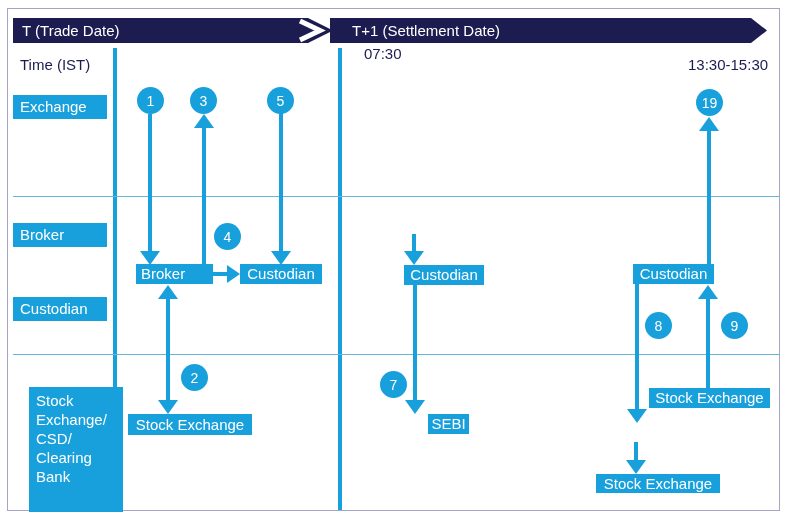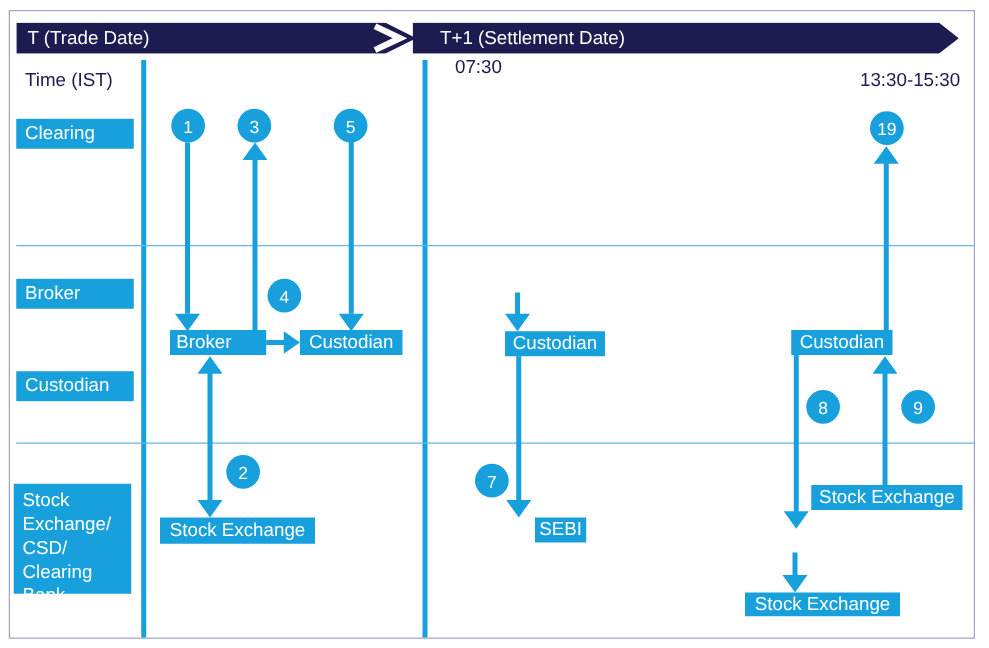--- a/index.html
+++ b/index.html
@@ -66,24 +66,24 @@
   <div class="navy-text" style="left:20px; top:56px;">Time (IST)</div>
   <div class="navy-text" style="left:364px; top:45px;">07:30</div>
   <div class="navy-text" style="left:688px; top:56px; width:84px; text-align:left;">13:30-15:30</div>
 
   <div class="vline" style="left:113px;"></div>
   <div class="vline" style="left:338px;"></div>
 
   <div class="hdiv" style="top:196px;"></div>
   <div class="hdiv" style="top:354px;"></div>
 
-  <div class="cyanbox lane-label" style="left:13px; top:95px;  width:94px; height:24px;">Clearing</div>
+  <div class="cyanbox lane-label" style="left:13px; top:95px;  width:94px; height:24px;">Exchange</div>
   <div class="cyanbox lane-label" style="left:13px; top:223px; width:94px; height:24px;">Broker</div>
   <div class="cyanbox lane-label" style="left:13px; top:297px; width:94px; height:24px;">Custodian</div>
-  <div class="cyanbox lane-label multi" style="left:11px; top:387px; width:94px; height:88px;">Stock Exchange/ CSD/ Clearing Bank</div>
+  <div class="cyanbox lane-label multi" style="left:29px; top:387px; width:94px; height:125px;">Stock Exchange/ CSD/ Clearing Bank</div>
 
   <div class="step" style="left:137px; top:87px;">1</div>
   <div class="step" style="left:190px; top:87px;">3</div>
   <div class="step" style="left:267px; top:87px;">5</div>
   <div class="step" style="left:696px; top:89px;">19</div>
   <div class="step" style="left:214px; top:223px;">4</div>
   <div class="step" style="left:181px; top:364px;">2</div>
   <div class="step" style="left:380px; top:371px;">7</div>
   <div class="step" style="left:645px; top:312px;">8</div>
   <div class="step" style="left:721px; top:312px;">9</div>

